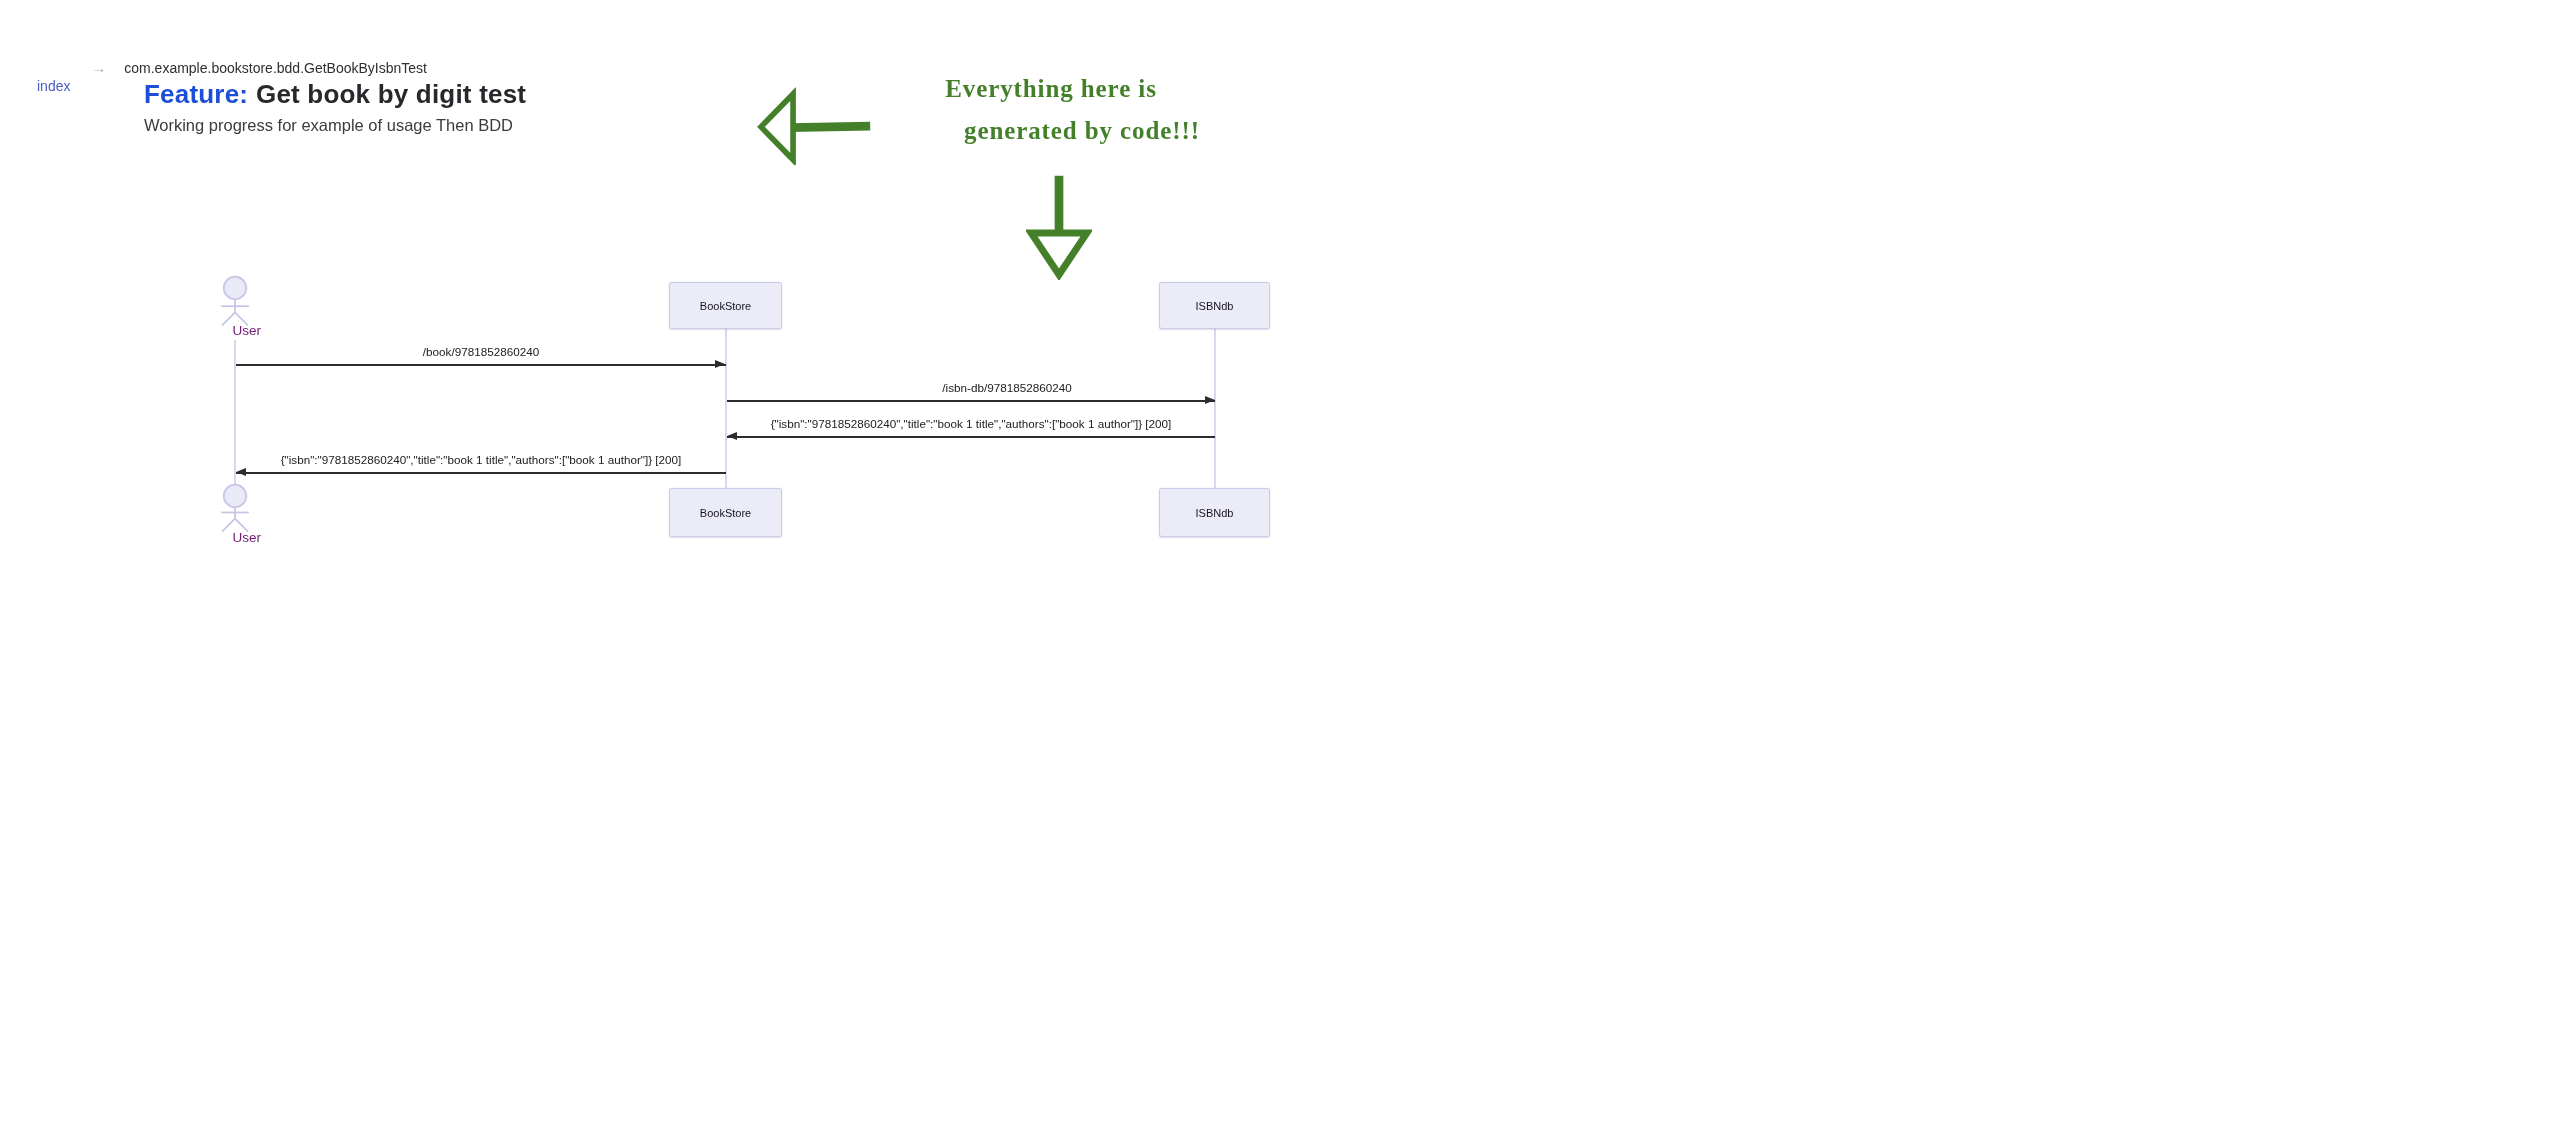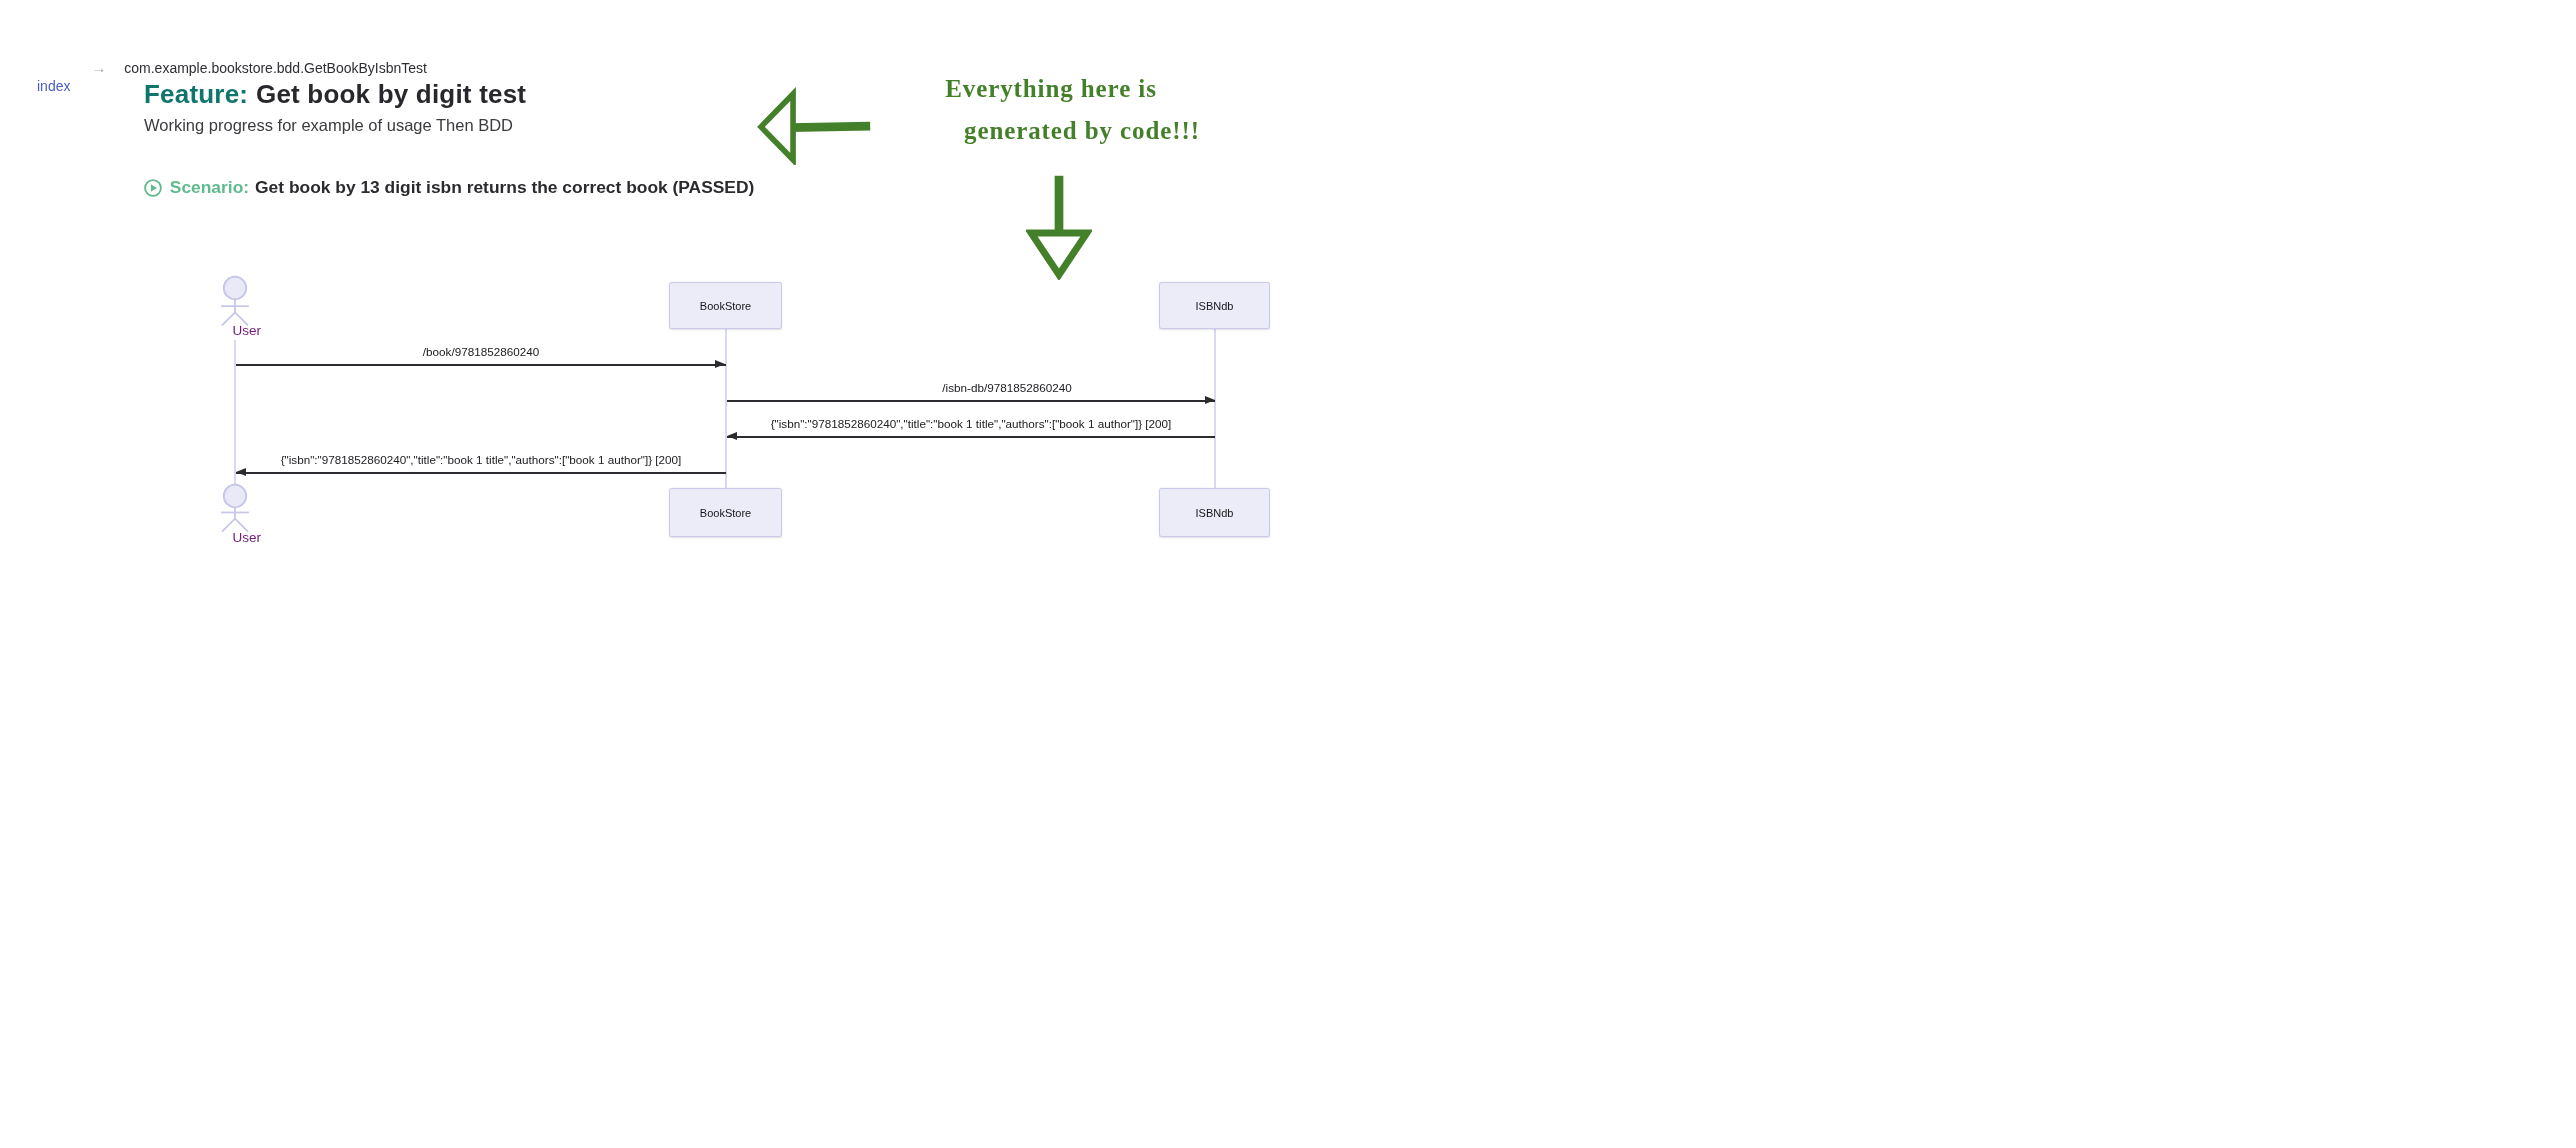--- a/index.html
+++ b/index.html
@@ -8,21 +8,21 @@
   .page { position:relative; width:1288px; height:574px; background:#fff; overflow:hidden; }
 
   
   .crumb { position:absolute; left:37px; top:41px; display:flex; align-items:center; font-size:14px; }
   .crumb a { color:#4a5cc5; text-decoration:none; cursor:pointer;margin-top:37px; }
   .crumb .sep { color:#a9aeb8; margin:0 18px 0 21px; font-size:14.8px; }
   .crumb .cur { color:#2e2e33; }
 
   
   .feature-h { position:absolute; left:144px; top:79px; font-size:26px; font-weight:bold; letter-spacing:0.2px; }
-  .feature-h .kw { color:#0f766e; margin-right:7.8px; }
+  .feature-h .kw { color:#1d4ed8; margin-right:7.8px; }
   .feature-h .tt { color:#28282c; }
   .subtitle { position:absolute; left:144px; top:116px; font-size:16.5px; color:#3c3c40; }
 
   
   .scenario { position:absolute; left:144px; top:177px; display:flex; align-items:center; font-size:17.4px; font-weight:bold; }
   .scenario .icon { width:18px; height:18px; margin-right:7.8px; flex:0 0 auto; }
   .scenario .kw { color:#5fbb8d; margin-right:6px; }
   .scenario .tt { color:#2b2b2f; }
 
   
@@ -53,28 +53,20 @@
 
   <div class="crumb">
     <a href="#">index</a>
     <span class="sep">→</span>
     <span class="cur">com.example.bookstore.bdd.GetBookByIsbnTest</span>
   </div>
 
   <h1 class="feature-h"><span class="kw">Feature:</span><span class="tt">Get book by digit test</span></h1>
   <div class="subtitle">Working progress for example of usage Then BDD</div>
 
-  <div class="scenario">
-    <svg class="icon" viewBox="0 0 21 21">
-      <circle cx="10.5" cy="10.5" r="9.2" fill="none" stroke="#5fbb8d" stroke-width="2.2"></circle>
-      <polygon points="8,6.2 15.2,10.5 8,14.8" fill="#5fbb8d"></polygon>
-    </svg>
-    <span class="kw">Scenario:</span>
-    <span class="tt">Get book by 13 digit isbn returns the correct book (PASSED)</span>
-  </div>
 
 
   <svg class="ann-svg" style="left:752px; top:87px;" width="122" height="78" viewBox="0 0 140 90">
     <rect x="44" y="41" width="92" height="10" fill="#44802a" transform="rotate(-1 90 46)"></rect>
     <polygon points="10,46 47,8 47,84" fill="#ffffff" stroke="#44802a" stroke-width="6.5" stroke-linejoin="miter"></polygon>
   </svg>
   <div class="ann-line ann-l1">Everything here is</div>
   <div class="ann-line ann-l2">generated by code!!!</div>
   <svg class="ann-svg" style="left:1026px; top:174px;" width="66" height="106" viewBox="0 0 76 122">
     <rect x="33" y="2" width="10" height="66" fill="#44802a"></rect>

